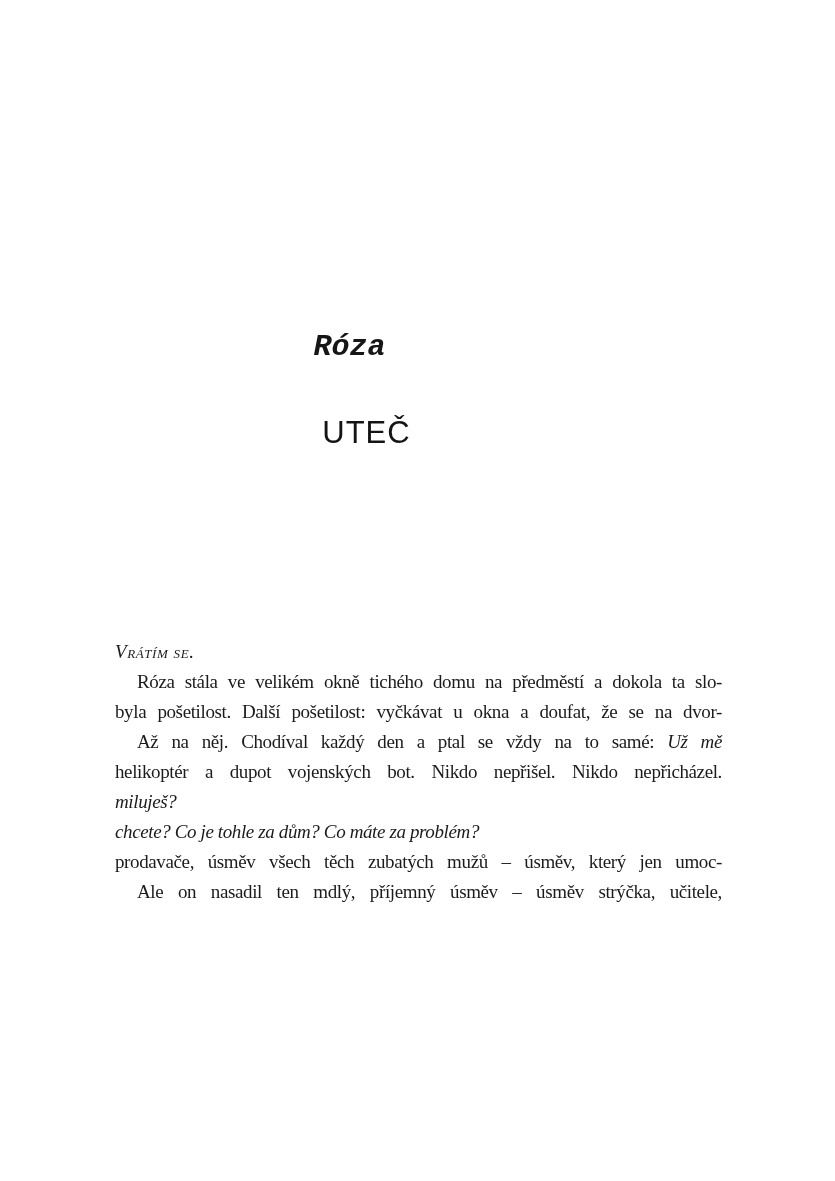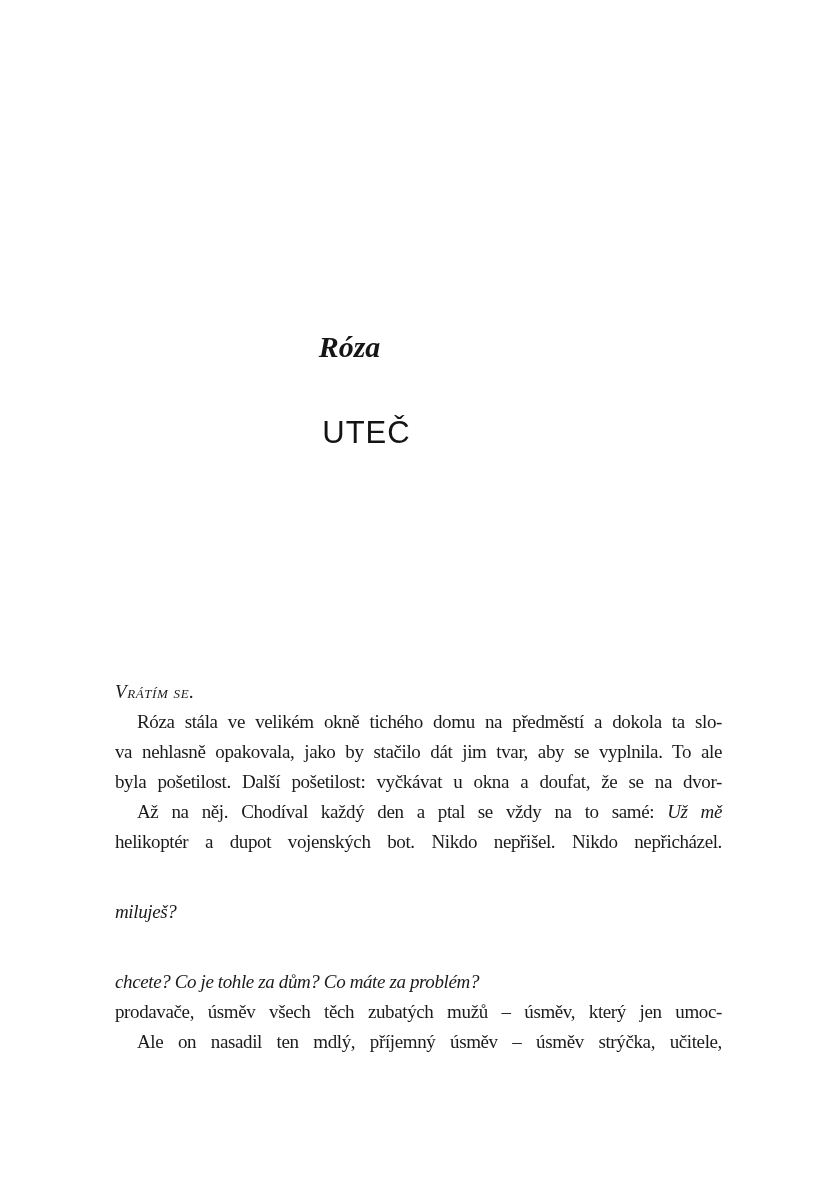--- a/index.html
+++ b/index.html
@@ -15,21 +15,21 @@
     overflow: hidden;
     font-family: "Liberation Serif", serif;
     color: #1b1b1b;
   }
   .running-head {
     position: absolute;
     top: 330px;
     left: 0;
     width: 699px;
     text-align: center;
-    font-family: Liberation Serif, serif;
+    font-family: Liberation Mono, monospace;
     font-style: italic;
     font-weight: bold;
     font-size: 30px;
     line-height: 34px;
     color: #161616;
   }
   .chapter-title {
     position: absolute;
     top: 413px;
     left: 0;
@@ -54,21 +54,20 @@
   }
   .line {
     text-align: justify;
     text-align-last: justify;
     height: 30px;
     overflow: visible;
   }
   .line.last {
     text-align: left;
     text-align-last: left;
-    margin-top: 40px;
   }
   .line.indent {
     text-indent: 22px;
   }
   .seg.normal { font-style: normal; }
   .seg.italic { font-style: italic; }
   .seg.opener {
     font-style: italic;
     font-variant: small-caps;
     letter-spacing: 0.03em;
@@ -76,21 +75,20 @@
 </style>
 </head>
 <body>
 
 <div class="page">
   <div class="running-head">Róza</div>
   <div class="chapter-title">UTEČ</div>
   <div class="text-block">
       <div class="line last"><span class="seg opener">Vrátím se.</span></div>
       <div class="line indent"><span class="seg normal">Róza stála ve velikém okně tichého domu na předměstí a dokola ta slo-</span></div>
-      <div class="line"><span class="seg normal">va nehlasně opakovala, jako by stačilo dát jim tvar, aby se vyplnila. To ale</span></div>
       <div class="line"><span class="seg normal">byla pošetilost. Další pošetilost: vyčkávat u okna a doufat, že se na dvor-</span></div>
       <div class="line indent"><span class="seg normal">Až na něj. Chodíval každý den a ptal se vždy na to samé: </span><span class="seg italic">Už mě</span></div>
       <div class="line"><span class="seg normal">helikoptér a dupot vojenských bot. Nikdo nepřišel. Nikdo nepřicházel.</span></div>
       <div class="line last"><span class="seg italic">miluješ?</span></div>
       <div class="line last"><span class="seg italic">chcete? Co je tohle za dům? Co máte za problém?</span></div>
       <div class="line"><span class="seg normal">prodavače, úsměv všech těch zubatých mužů – úsměv, který jen umoc-</span></div>
       <div class="line indent"><span class="seg normal">Ale on nasadil ten mdlý, příjemný úsměv – úsměv strýčka, učitele,</span></div>
     </div>
 </div>
 

